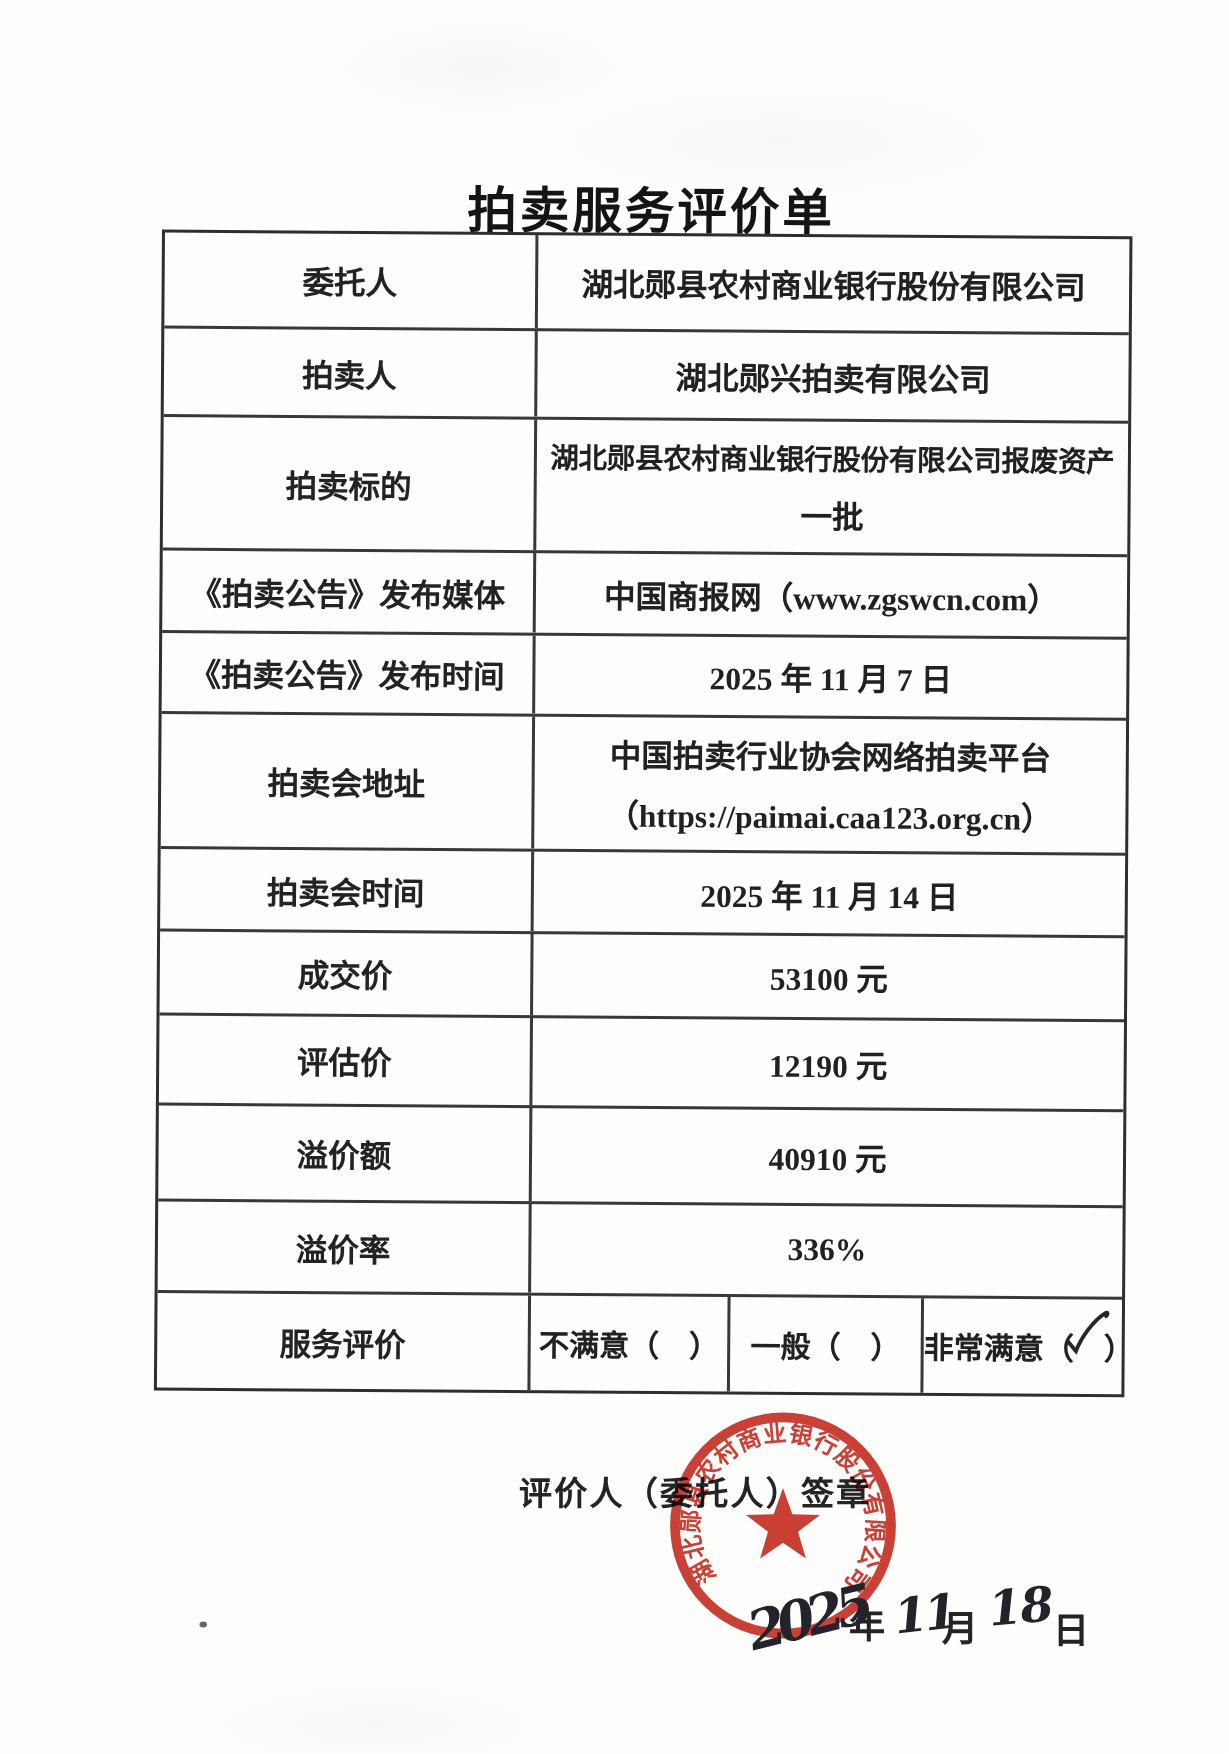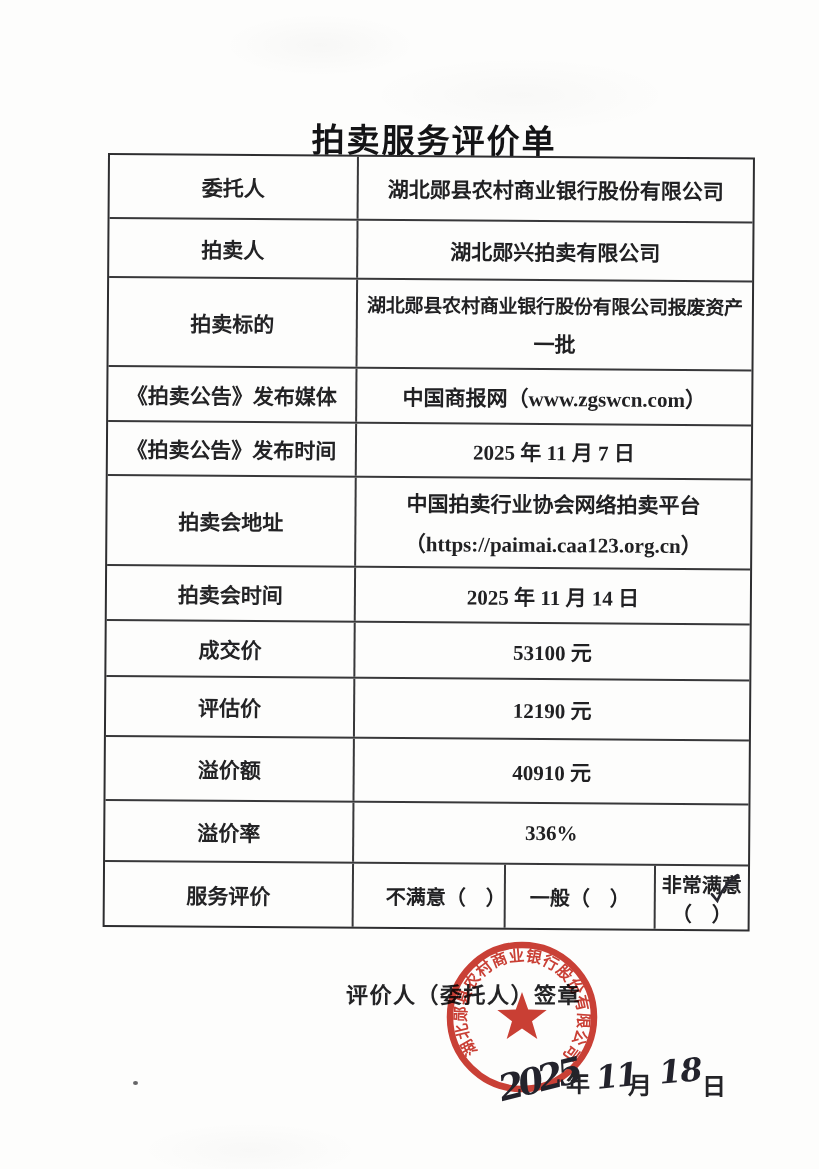--- a/index.html
+++ b/index.html
@@ -40,22 +40,22 @@
     flex:1;display:flex;align-items:center;justify-content:center;
     font-size:21px;font-weight:bold;text-align:center;color:#212123;
     box-sizing:border-box;padding:0 4px;
   }
   .vcell.twolines{flex-direction:column;justify-content:space-evenly;align-items:center;}
   .line-fit{font-size:19px;letter-spacing:-0.2px;white-space:nowrap;}
   .optcell{
     box-sizing:border-box;display:flex;align-items:center;justify-content:center;
     font-size:20px;font-weight:bold;color:#212123;position:relative;
   }
-  .opt1{width:118px;margin-left:32px;}
-  .opt2{width:150px;border-left:2px solid #38383a;}
+  .opt1{width:131px;}
+  .opt2{width:129px;border-left:2px solid #38383a;}
   .opt3{flex:1;border-left:2px solid #38383a;text-align:center;}
   .checkmark-svg{position:absolute;right:6px;top:6px;}
   .sign-label{
     position:absolute;left:346px;top:977px;font-size:22px;font-weight:bold;
     letter-spacing:1.5px;color:#242426;
   }
   .seal{position:absolute;left:443px;top:938px;width:158px;height:158px;
     mix-blend-mode:multiply;opacity:0.93;}
   .date-line span{position:absolute;}
   .printed-date{font-size:24px;font-weight:bold;color:#242428;}

